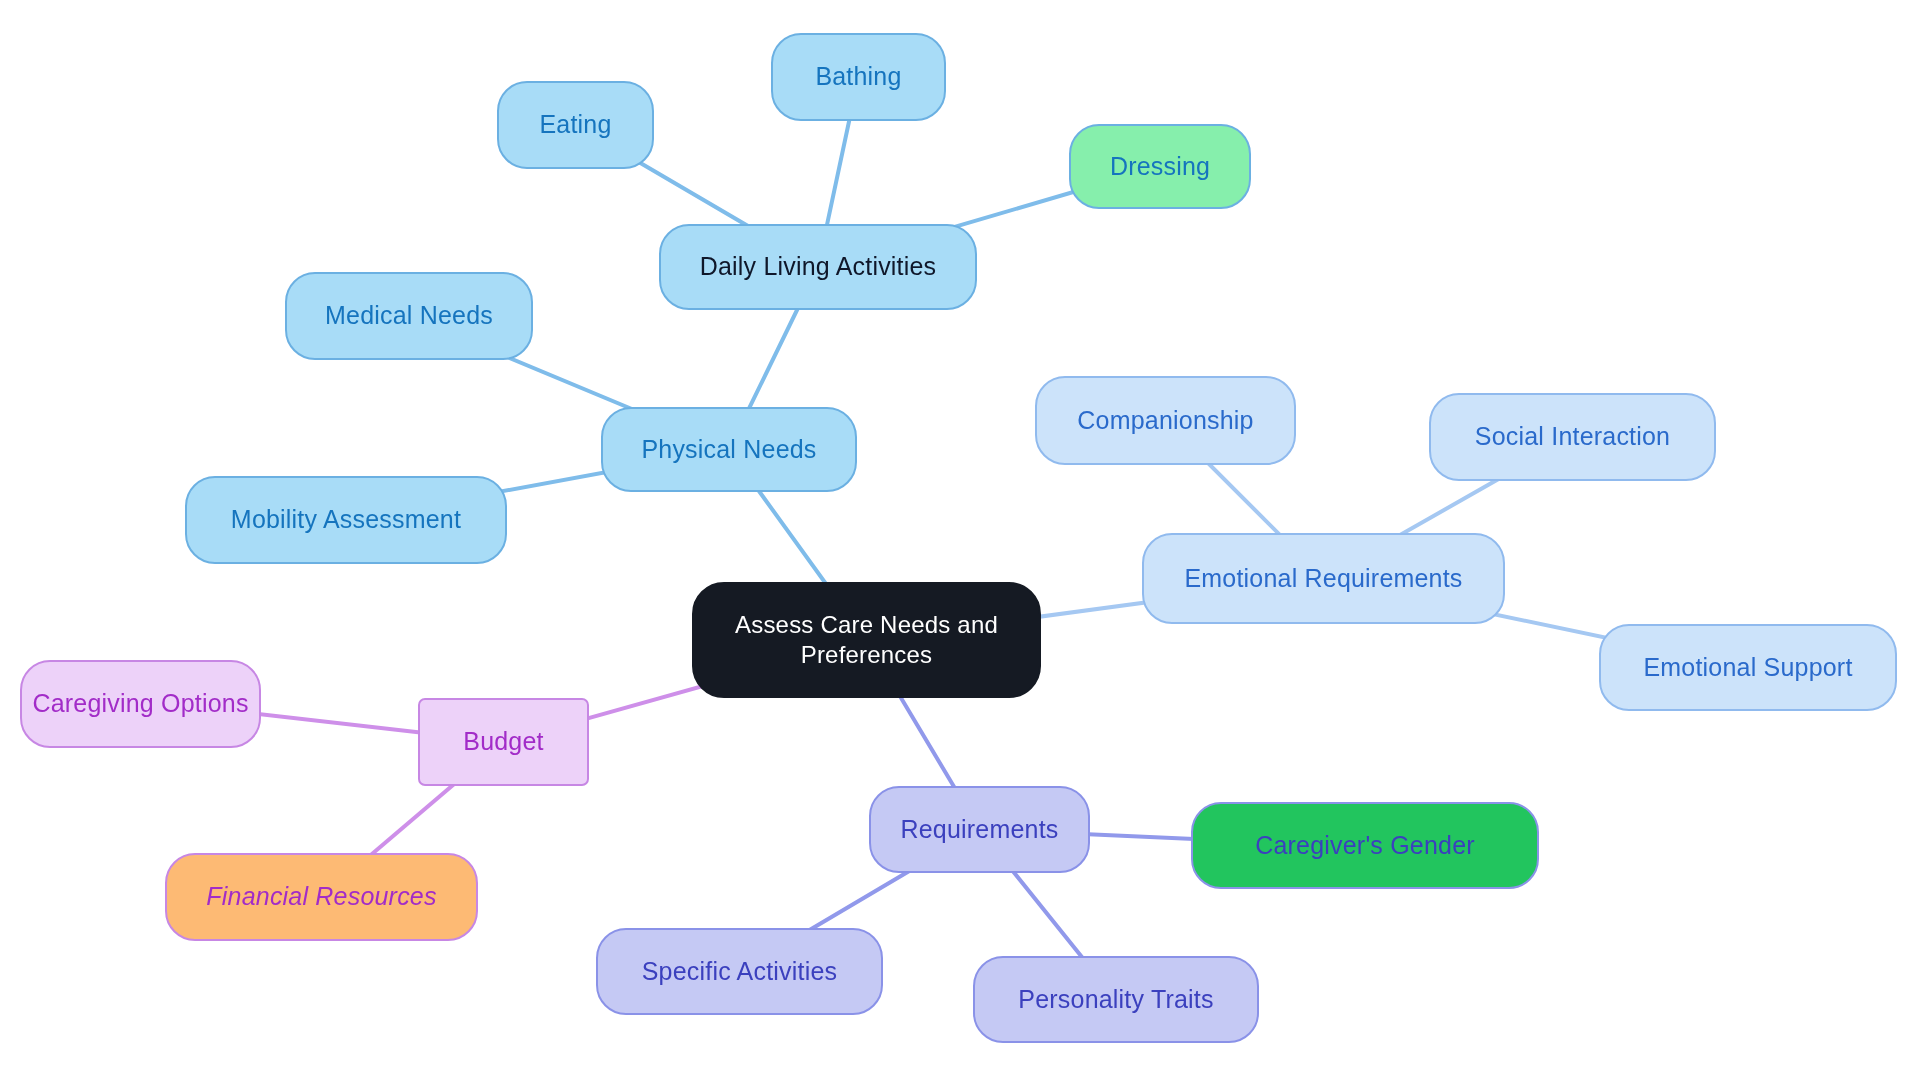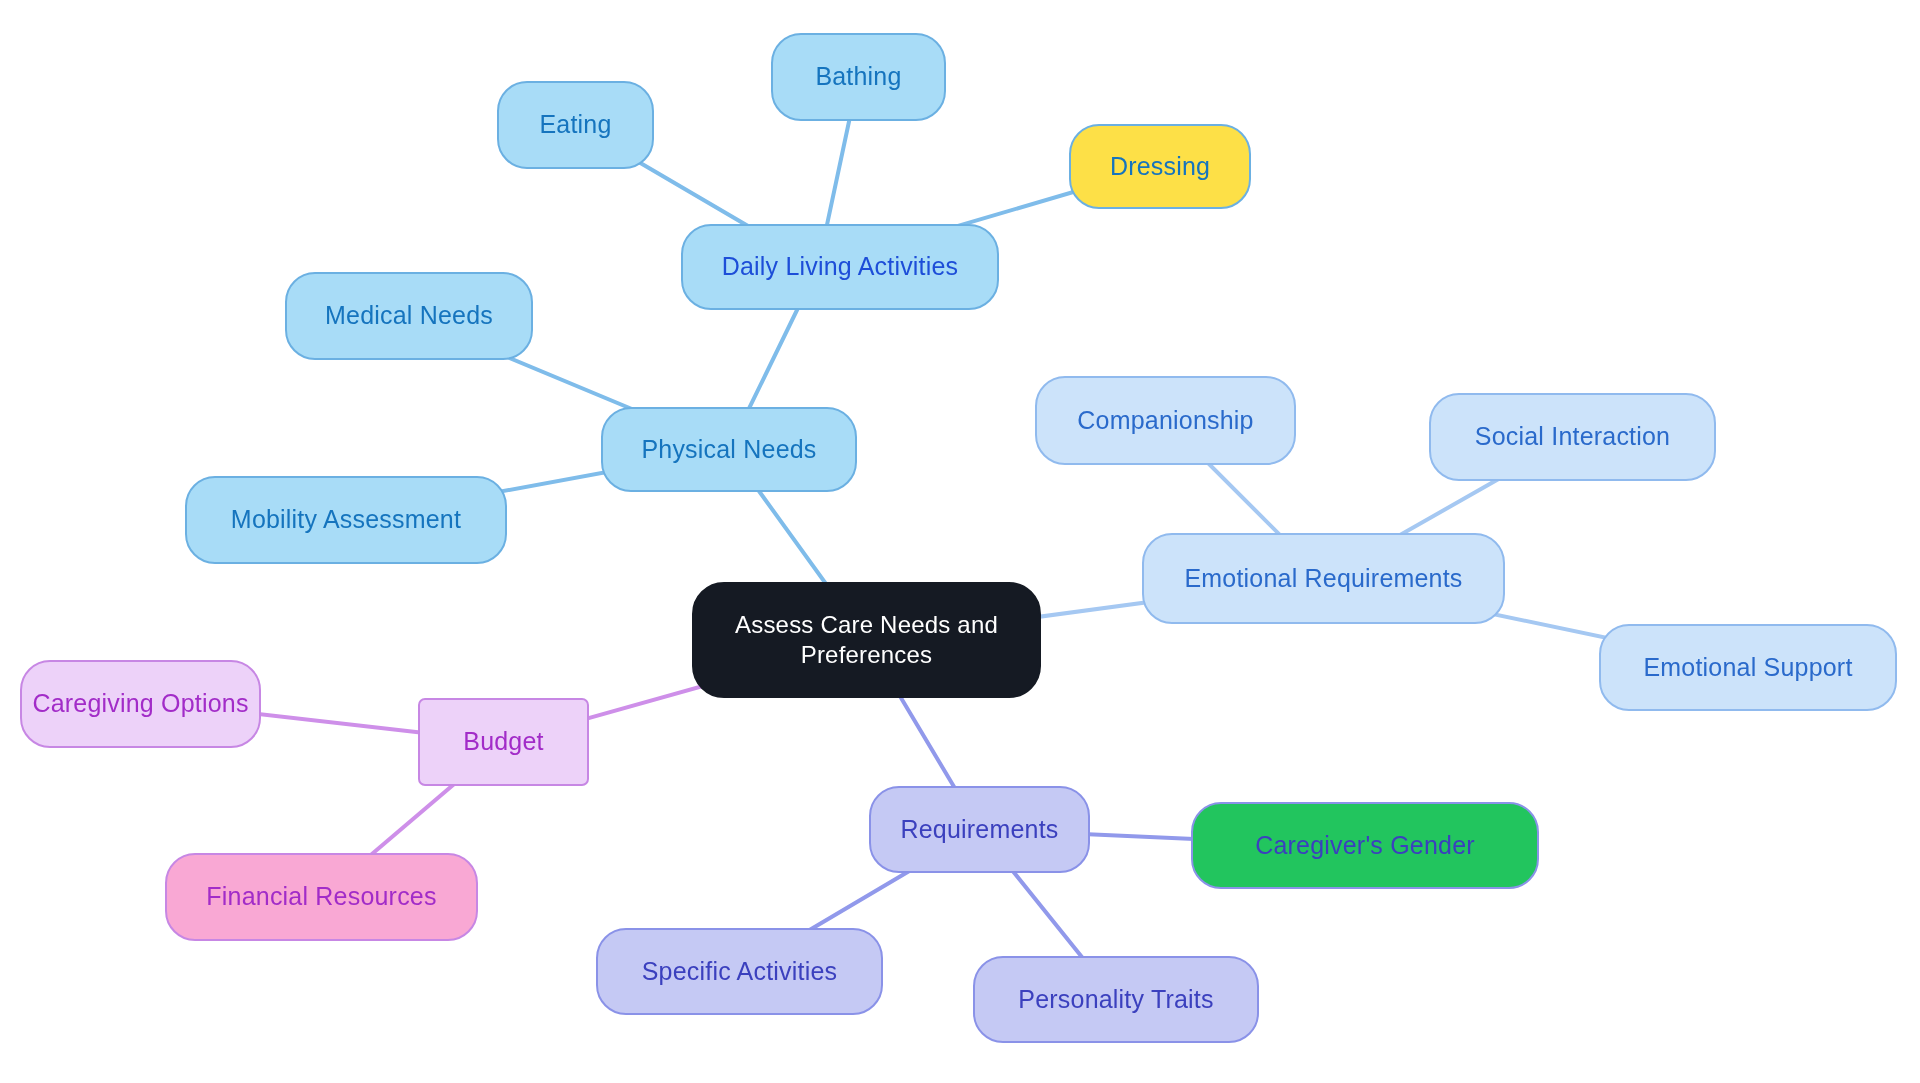--- a/index.html
+++ b/index.html
@@ -70,30 +70,30 @@
       <line x1="979.5" y1="829.5" x2="739.5" y2="971.5" stroke="#9199EB" stroke-width="4" stroke-linecap="round"></line>
       <line x1="979.5" y1="829.5" x2="1116" y2="999.5" stroke="#9199EB" stroke-width="4" stroke-linecap="round"></line>
     </svg>
 
 <div class="node central" style="left: 692px; top: 582px; width: 349px; height: 116px; background: rgb(21, 26, 35); border-color: rgb(21, 26, 35); color: rgb(255, 255, 255);">
       <span>Assess Care Needs and Preferences</span>
     </div>
     <div class="node" style="left: 601px; top: 407px; width: 256px; height: 85px; background: rgb(168, 220, 247); border-color: rgb(107, 176, 226); color: rgb(21, 116, 190);">
       <span>Physical Needs</span>
     </div>
-    <div class="node" style="left: 681px; top: 224px; width: 318px; height: 86px; background: rgb(168, 220, 247); border-color: rgb(107, 176, 226); color: #1d4ed8; justify-content: center;">
+    <div class="node" style="left: 659px; top: 224px; width: 318px; height: 86px; background: rgb(168, 220, 247); border-color: rgb(107, 176, 226); color: #0f172a; justify-content: center;">
       <span>Daily Living Activities</span>
     </div>
     <div class="node" style="left: 497px; top: 81px; width: 157px; height: 88px; background: rgb(168, 220, 247); border-color: rgb(107, 176, 226); color: rgb(21, 116, 190);">
       <span>Eating</span>
     </div>
     <div class="node" style="left: 771px; top: 33px; width: 175px; height: 88px; background: rgb(168, 220, 247); border-color: rgb(107, 176, 226); color: rgb(21, 116, 190);">
       <span>Bathing</span>
     </div>
-    <div class="node" style="left: 1069px; top: 124px; width: 182px; height: 85px; background: #fde047; border-color: rgb(107, 176, 226); color: rgb(21, 116, 190);">
+    <div class="node" style="left: 1069px; top: 124px; width: 182px; height: 85px; background: #86efac; border-color: rgb(107, 176, 226); color: rgb(21, 116, 190);">
       <span>Dressing</span>
     </div>
     <div class="node" style="left: 285px; top: 272px; width: 248px; height: 88px; background: rgb(168, 220, 247); border-color: rgb(107, 176, 226); color: rgb(21, 116, 190);">
       <span>Medical Needs</span>
     </div>
     <div class="node" style="left: 185px; top: 476px; width: 322px; height: 88px; background: rgb(168, 220, 247); border-color: rgb(107, 176, 226); color: rgb(21, 116, 190);">
       <span>Mobility Assessment</span>
     </div>
     <div class="node" style="left: 1142px; top: 533px; width: 363px; height: 91px; background: rgb(204, 227, 250); border-color: rgb(144, 186, 238); color: rgb(42, 106, 203);">
       <span>Emotional Requirements</span>
@@ -106,21 +106,21 @@
     </div>
     <div class="node" style="left: 1599px; top: 624px; width: 298px; height: 87px; background: rgb(204, 227, 250); border-color: rgb(144, 186, 238); color: rgb(42, 106, 203);">
       <span>Emotional Support</span>
     </div>
     <div class="node" style="left: 418px; top: 698px; width: 171px; height: 88px; background: rgb(237, 210, 249); border-color: rgb(199, 135, 228); color: rgb(162, 44, 200); border-radius: 7px;">
       <span>Budget</span>
     </div>
     <div class="node" style="left: 20px; top: 660px; width: 241px; height: 88px; background: rgb(237, 210, 249); border-color: rgb(199, 135, 228); color: rgb(162, 44, 200);">
       <span>Caregiving Options</span>
     </div>
-    <div class="node" style="left: 165px; top: 853px; width: 313px; height: 88px; background: #f9a8d4; border-color: rgb(199, 135, 228); color: rgb(162, 44, 200);">
+    <div class="node" style="left: 165px; top: 853px; width: 313px; height: 88px; background: #fdba74; border-color: rgb(199, 135, 228); color: rgb(162, 44, 200); font-style: italic;">
       <span>Financial Resources</span>
     </div>
     <div class="node" style="left: 869px; top: 786px; width: 221px; height: 87px; background: rgb(197, 201, 244); border-color: rgb(138, 146, 232); color: rgb(59, 64, 190);">
       <span>Requirements</span>
     </div>
     <div class="node" style="left: 1191px; top: 802px; width: 348px; height: 87px; background: #22c55e; border-color: rgb(138, 146, 232); color: rgb(59, 64, 190);">
       <span>Caregiver's Gender</span>
     </div>
     <div class="node" style="left: 596px; top: 928px; width: 287px; height: 87px; background: rgb(197, 201, 244); border-color: rgb(138, 146, 232); color: rgb(59, 64, 190);">
       <span>Specific Activities</span>

